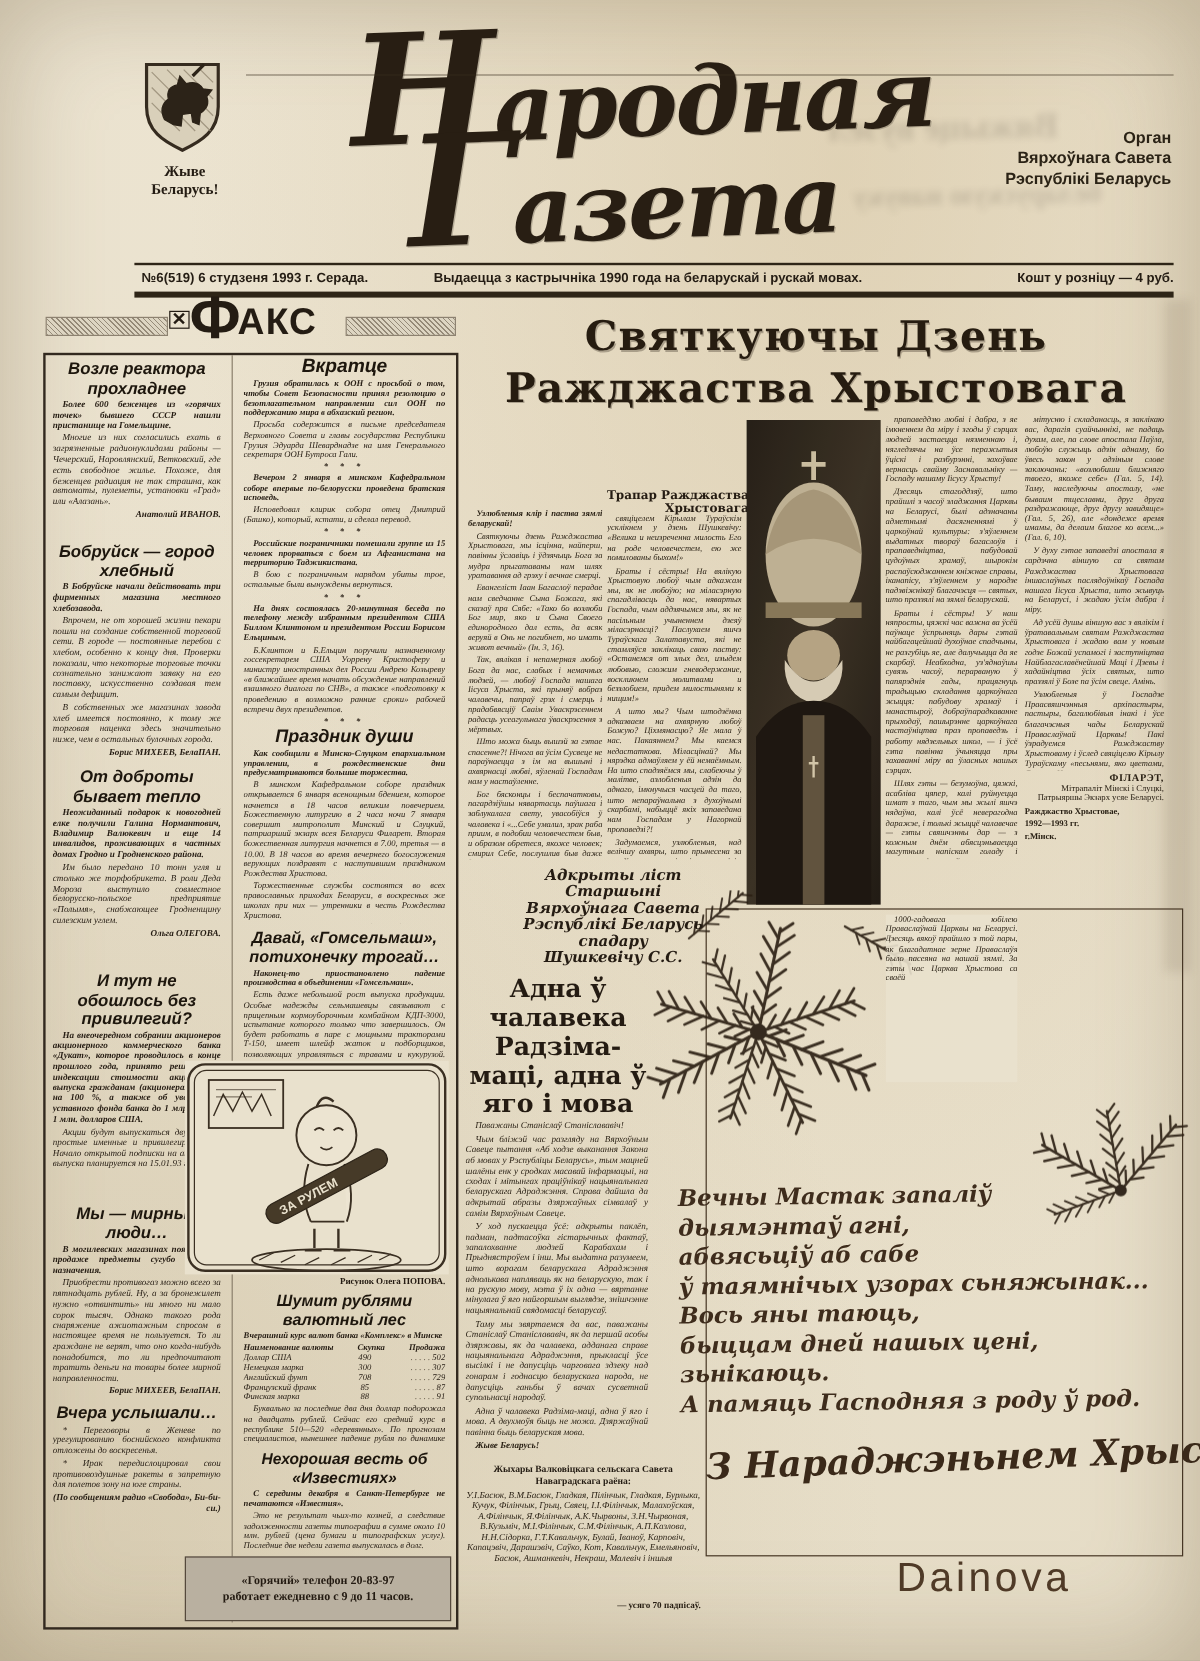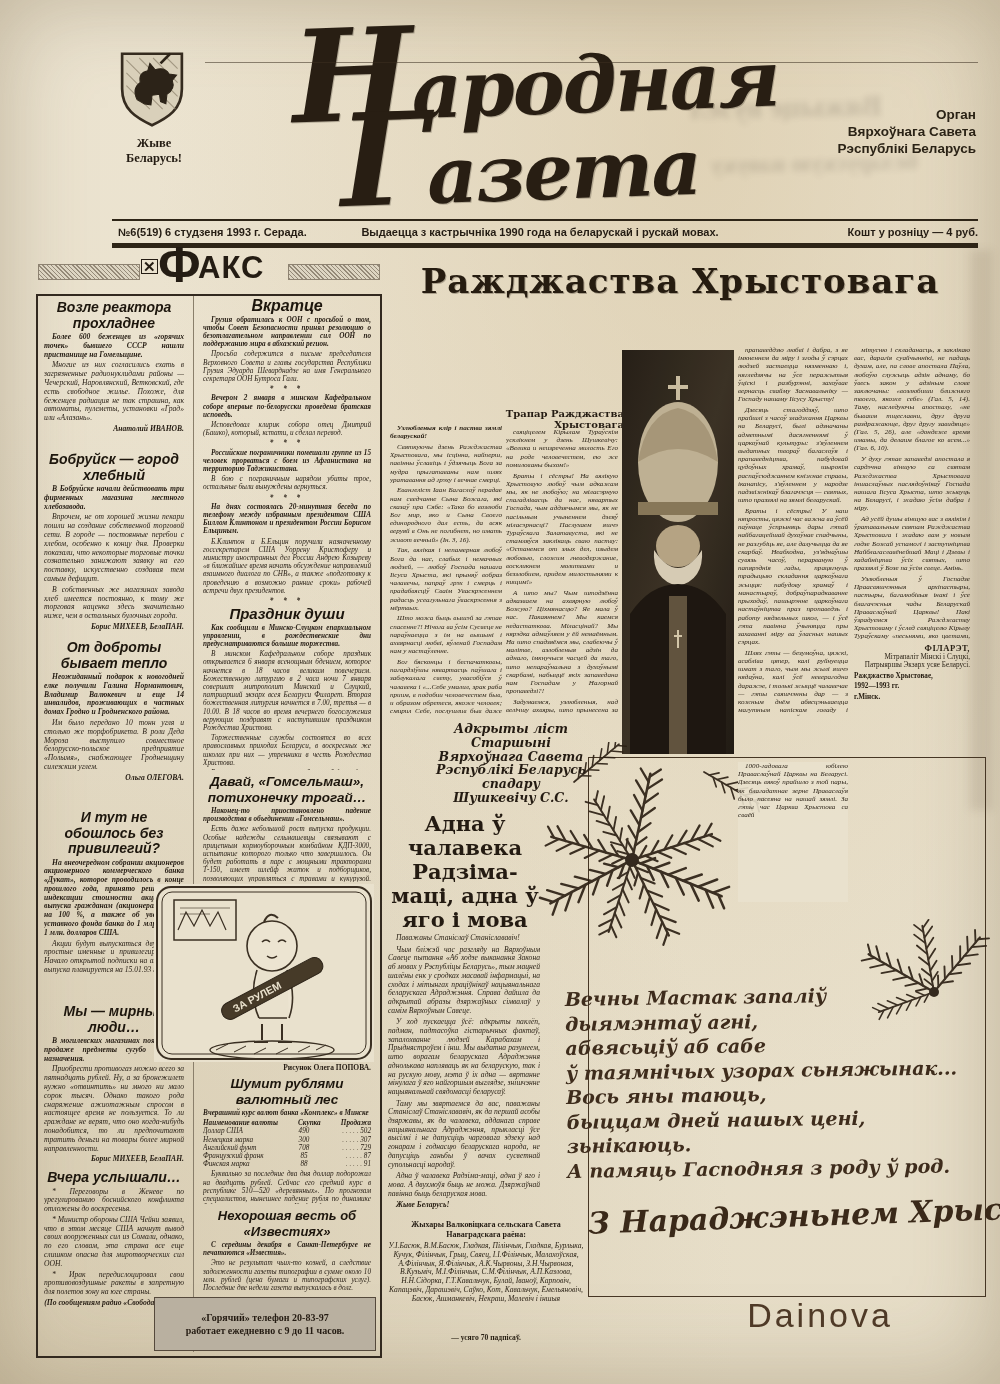--- a/index.html
+++ b/index.html
@@ -155,21 +155,20 @@
     <p class="lead">В могилевских магазинах появились в продаже предметы сугубо военного назначения.</p>
     <div>
         <p>Приобрести противогаз можно всего за пятнадцать рублей. Ну, а за бронежилет нужно «отвинтить» ни много ни мало сорок тысяч. Однако такого рода снаряжение ажиотажным спросом в настоящее время не пользуется. То ли граждане не верят, что оно когда-нибудь понадобится, то ли предпочитают тратить деньги на товары более мирной направленности.</p>
       </div>
     <p class="byl">Борис МИХЕЕВ, БелаПАН.</p>
   </div>
   <div class="abs clip fab" style="left:44px;top:1170px;width:140px;height:180px;">
     <p class="ftitle">Вчера услышали…</p>
     <div>
         <p>* Переговоры в Женеве по урегулированию боснийского конфликта отложены до воскресенья.</p>
-        <p>* Министр обороны США Чейни заявил, что в этом месяце США начнут вывод своих вооруженных сил из Сомали, однако, по его словам, эта страна все еще слишком опасна для миротворческих сил ООН.</p>
         <p>* Ирак передислоцировал свои противовоздушные ракеты в запретную для полетов зону на юге страны.</p>
         <p class="byl">(По сообщениям радио «Свобода», Би-би-си.)</p>
       </div>
   </div>
 
   <div class="abs clip fab2" style="left:203px;top:298px;width:168px;height:304px;">
     <p class="ftitle" style="font-size:16px;">Вкратце</p>
     <div>
         <p class="lead">Грузия обратилась к ООН с просьбой о том, чтобы Совет Безопасности принял резолюцию о безотлагательном направлении сил ООН по поддержанию мира в абхазский регион.</p>
         <p>Просьба содержится в письме председателя Верховного Совета и главы государства Республики Грузия Эдуарда Шеварднадзе на имя Генерального секретаря ООН Бутроса Гали.</p>
@@ -276,20 +275,21 @@
       </div>
 
   </div>
 
   <div class="abs hotline" style="left:154px;top:1297px;width:220px;height:52px;">
     <div>«Горячий» телефон 20-83-97</div>
     <div>работает ежедневно с 9 до 11 часов.</div>
   </div>
 
   <div class="abs bighead" style="left:382px;top:260px;width:596px;">
+    <div>Святкуючы Дзень</div>
     <div>Ражджаства Хрыстовага</div>
   </div>
 
   <div class="abs episrc" style="left:466px;top:408px;width:158px;">Трапар Ражджаства Хрыстовага</div>
 
   <div class="abs clip lcol" style="left:390px;top:424px;width:112px;height:292px;">
       <p class="lead">Узлюбленыя клір і паства зямлі беларускай!</p>
       <p>Святкуючы дзень Ражджаства Хрыстовага, мы ісцінна, найперш, павінны ўславіць і ўдзячыць Бога за мудра прыгатаваны нам шлях уратавання ад грэху і вечнае смерці.</p>
       <p>Евангеліст Іаан Багаслоў перадае нам сведчанне Сына Божага, які сказаў пра Сябе: «Тако бо возлюби Бог мир, яко и Сына Своего единородного дал есть, да всяк веруяй в Онь не погибнет, но имать живот вечный» (Ін. 3, 16).</p>
       <p>Так, вялікая і непамерная любоў Бога да нас, слабых і немачных людзей, — любоў Госпада нашага Іісуса Хрыста, які прыняў вобраз чалавечы, папраў грэх і смерць і прадабвясціў Сваім Уваскрэсеннем радасць усеагульнага ўваскрэсення з мёртвых.</p>
@@ -393,21 +393,21 @@
       <p>У ход пускаецца ўсё: адкрыты паклёп, падман, падтасоўка гістарычных фактаў, запалохванне людзей Карабахам і Прыднястроўем і інш. Мы выдатна разумеем, што ворагам беларускага Адраджэння аднолькава напляваць як на беларускую, так і на рускую мову, мэта ў іх адна — вяртанне мінулага ў яго найгоршым выглядзе, знішчэнне нацыянальнай свядомасці беларусаў.</p>
       <p>Таму мы звяртаемся да вас, паважаны Станіслаў Станіслававіч, як да першай асобы дзяржавы, як да чалавека, адданага справе нацыянальнага Адраджэння, прыкласці ўсе высілкі і не дапусціць чарговага здзеку над гонарам і годнасцю беларускага народа, не дапусціць ганьбы ў вачах сусветнай супольнасці народаў.</p>
       <p>Адна ў чалавека Радзіма-маці, адна ў яго і мова. А двухмоўя быць не можа. Дзяржаўнай павінна быць беларуская мова.</p>
       <p class="lead">Жыве Беларусь!</p>
     </div>
   <div class="abs signhead" style="left:388px;top:1220px;width:196px;">
     <div>Жыхары Валковіцкага сельскага Савета</div>
     <div>Наваградскага раёна:</div>
   </div>
   <div class="abs clip signers" style="left:388px;top:1242px;width:196px;height:92px;">У.І.Басюк, В.М.Басюк, Гладкая, Пілінчык, Гладкая, Бурлыка, Кучук, Філінчык, Грыц, Свяец, І.І.Філінчык, Малахоўская, А.Філінчык, Я.Філінчык, А.К.Чырвоны, З.Н.Чырвоная, В.Кузьміч, М.І.Філінчык, С.М.Філінчык, А.П.Казлова, Н.Н.Сідорка, Г.Т.Кавальчук, Булай, Іваноў, Карповіч, Капацэвіч, Дарашэвіч, Саўко, Кот, Кавальчук, Емельяновіч, Басюк, Ашманкевіч, Некраш, Малевіч і іншыя</div>
-  <div class="abs signers" style="left:388px;top:1334px;width:196px;font-weight:700;">— усяго 70 падпісаў.</div>
+  <div class="abs signers" style="left:388px;top:1334px;width:196px;font-weight:700;text-align:right;">— усяго 70 падпісаў.</div>
 
   <div class="abs script" style="left:566px;top:984px;width:414px;">
       <p>Вечны Мастак запаліў</p>
       <p>дыямэнтаў агні,</p>
       <p>абвясьціў аб сабе</p>
       <p>ў таямнічых узорах сьняжынак...</p>
       <p>Вось яны таюць,</p>
       <p>быццам дней нашых цені, зьнікаюць.</p>
       <p>А памяць Гасподняя з роду ў род.</p>
     </div>

